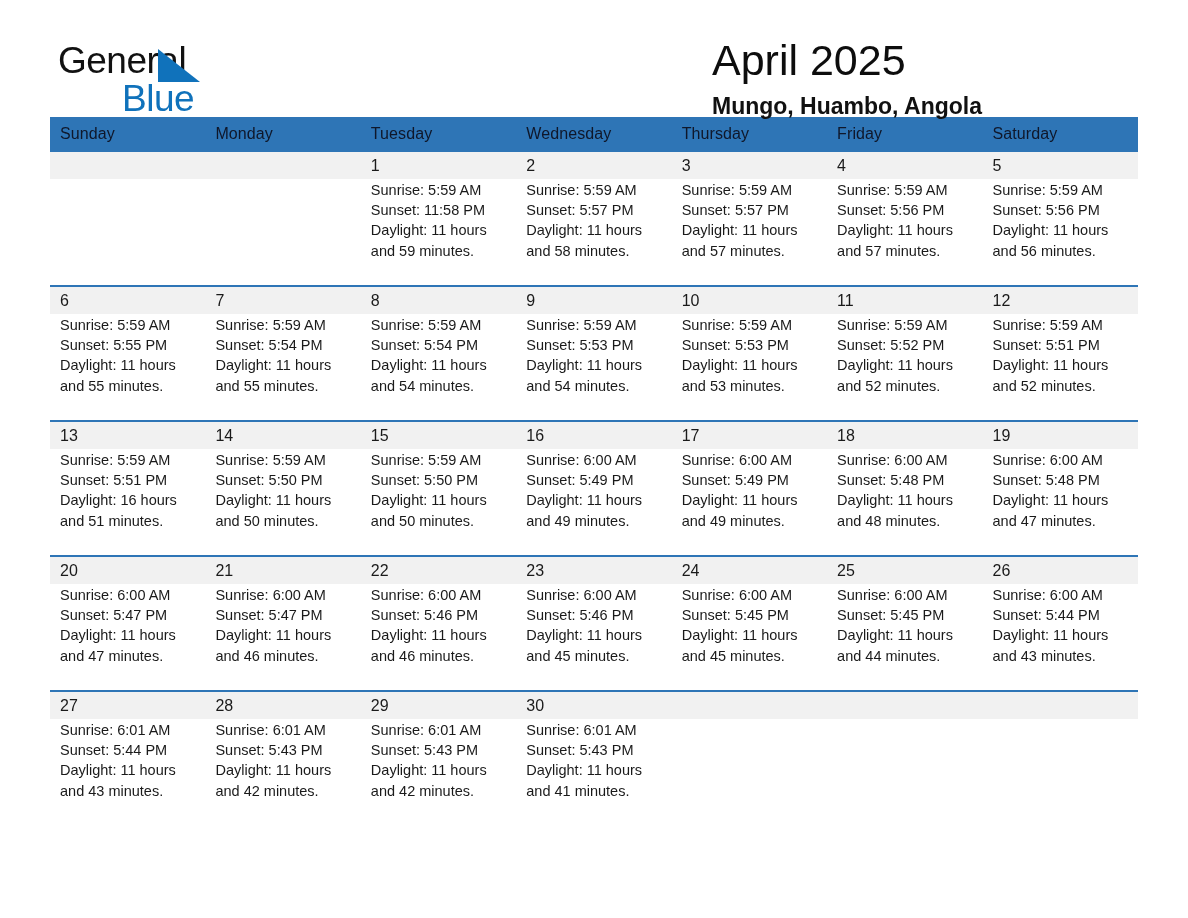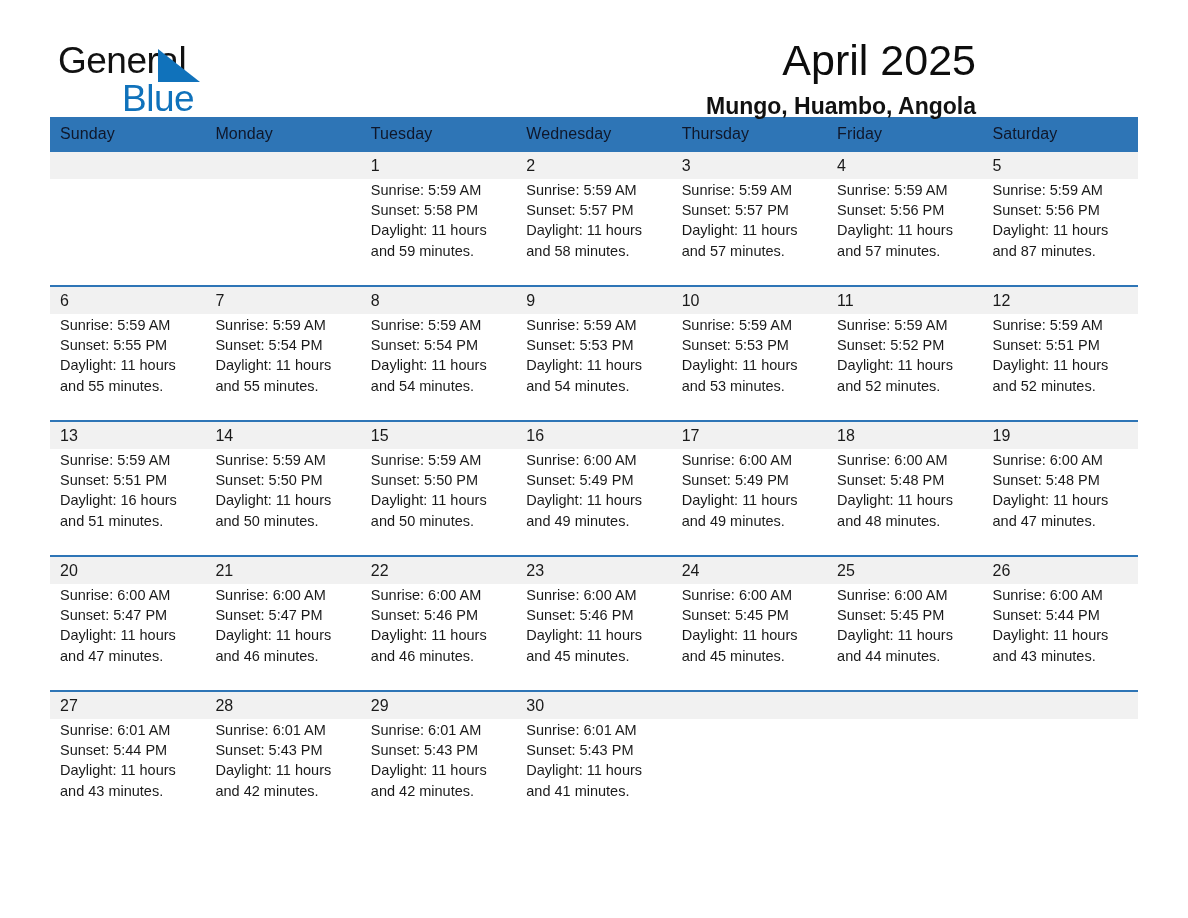--- a/index.html
+++ b/index.html
@@ -57,23 +57,22 @@
   }
   .brand-row2 {
     margin-top: -2px;
     margin-left: 64px;
     font-size: 37px;
     color: #1072bb;
     letter-spacing: -0.5px;
   }
   .title-block {
     position: absolute;
-    right: 8px;
+    right: 2px;
     top: 38px;
-    text-align: right;
   }
   .cal-title {
     font-size: 43px;
     font-weight: 400;
     color: #0d0d0d;
     line-height: 1.05;
     letter-spacing: 0px;
   }
   .cal-location {
     margin-top: 11px;
@@ -198,21 +197,21 @@
         <div></div>
         <div class="daylight"></div>
       </div>
     </div>
   </td>
           <td>
     <div class="cell-inner">
       <div class="daynum">1</div>
       <div class="details">
         <div>Sunrise: 5:59 AM</div>
-        <div>Sunset: 5:58 PM</div>
+        <div>Sunset: 11:58 PM</div>
         <div class="daylight">Daylight: 11 hours and 59 minutes.</div>
       </div>
     </div>
   </td>
           <td>
     <div class="cell-inner">
       <div class="daynum">2</div>
       <div class="details">
         <div>Sunrise: 5:59 AM</div>
         <div>Sunset: 5:57 PM</div>
@@ -239,21 +238,21 @@
         <div class="daylight">Daylight: 11 hours and 57 minutes.</div>
       </div>
     </div>
   </td>
           <td>
     <div class="cell-inner">
       <div class="daynum">5</div>
       <div class="details">
         <div>Sunrise: 5:59 AM</div>
         <div>Sunset: 5:56 PM</div>
-        <div class="daylight">Daylight: 11 hours and 87 minutes.</div>
+        <div class="daylight">Daylight: 11 hours and 56 minutes.</div>
       </div>
     </div>
   </td>
         </tr>
         <tr class="week-row">
           <td>
     <div class="cell-inner">
       <div class="daynum">6</div>
       <div class="details">
         <div>Sunrise: 5:59 AM</div>

